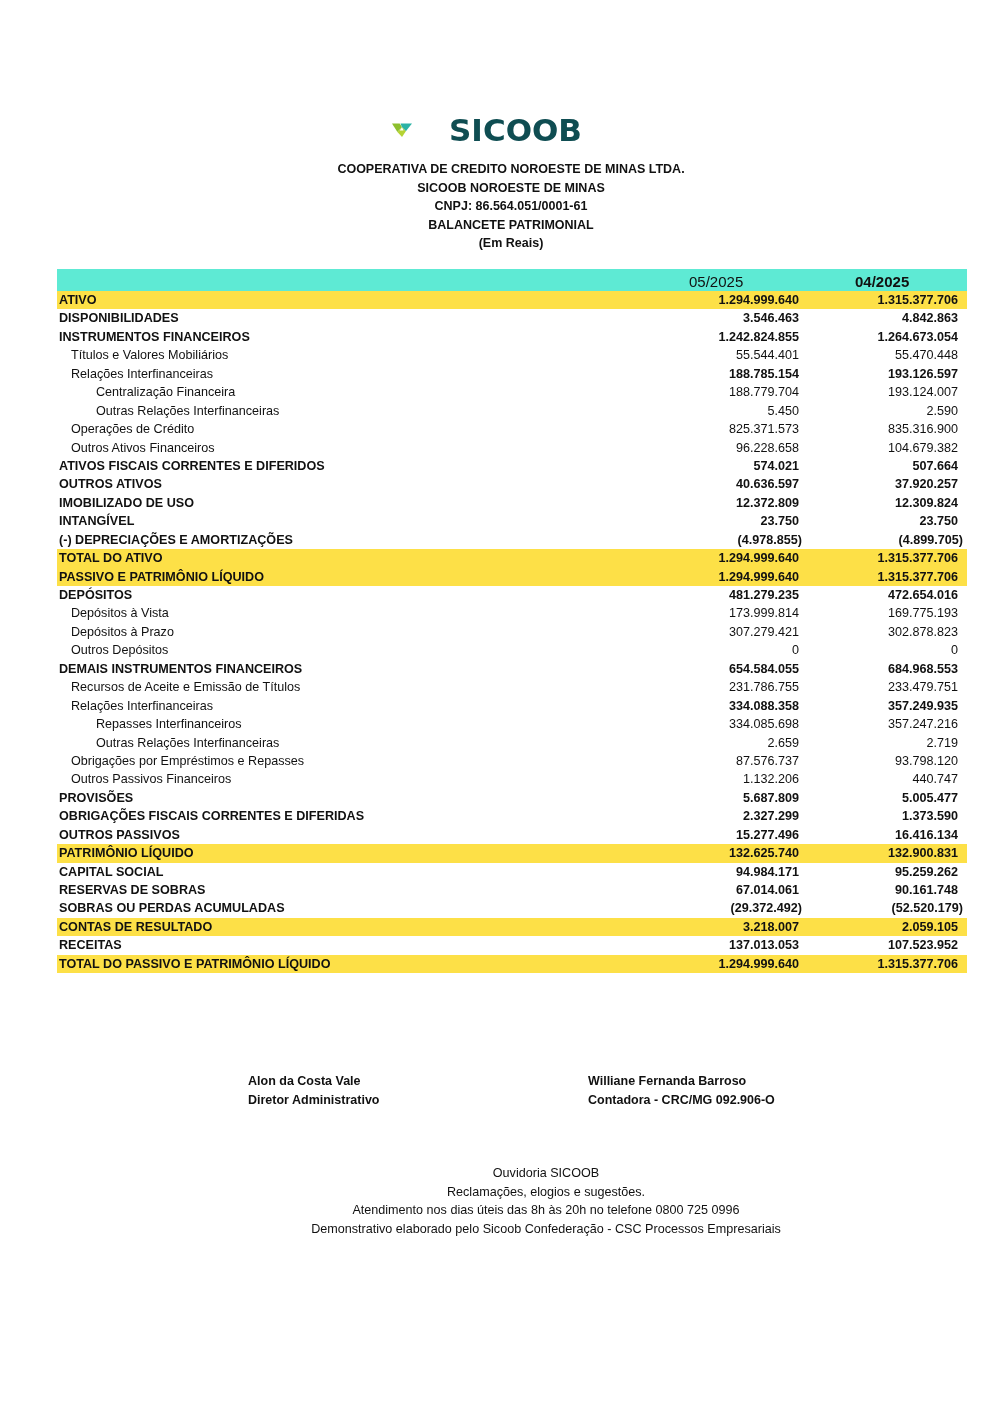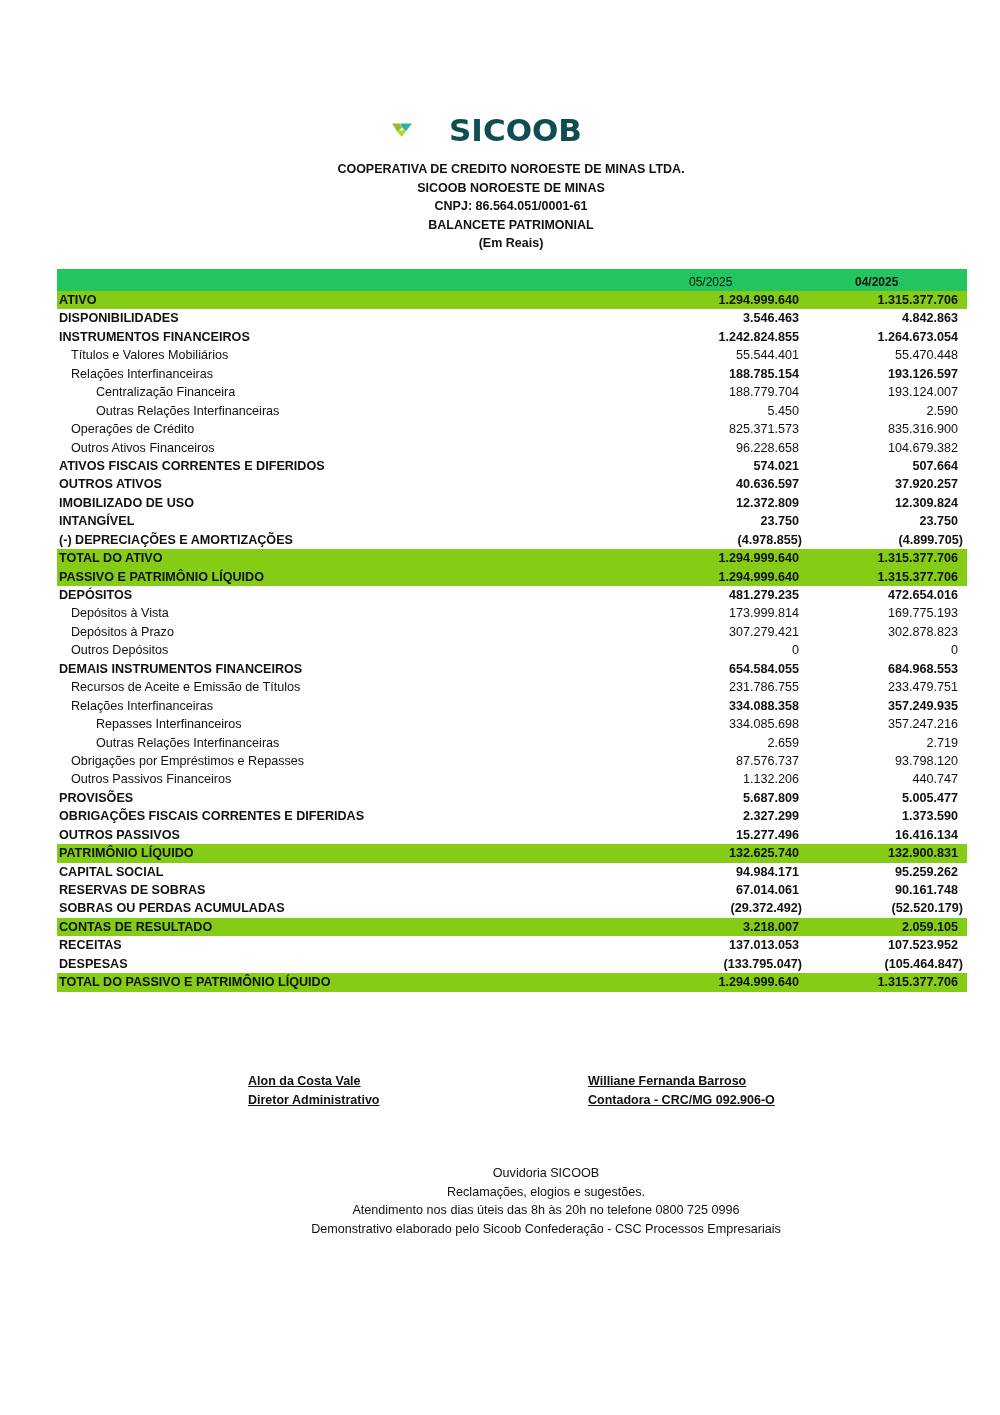--- a/index.html
+++ b/index.html
@@ -21,37 +21,37 @@
       position: absolute; top: 160px; left: 0; width: 1022px; text-align: center;
       font-weight: bold; font-size: 12.5px; line-height: 18.6px;
     }
     .table {
       position: absolute; left: 57px; top: 269px; width: 910px;
     }
     .row {
       position: relative; height: 18.45px; font-size: 12.6px; line-height: 18.45px;
       white-space: nowrap;
     }
-    .row.shaded { background: #84cc16; }
+    .row.shaded { background: #fde047; }
     .row.bold { font-weight: bold; }
     .row .label { position: absolute; left: 2px; }
     .row.l1 .label { left: 14px; }
     .row.l2 .label { left: 39px; }
     .row .v1 { position: absolute; right: 168px; text-align: right; }
     .row .v2 { position: absolute; right: 9px; text-align: left; }
     .row .v1.neg { right: 165px; }
     .row .v2.neg { right: 4px; }
     .head-row {
-      position: relative; height: 22px; background: #22c55e;
-      font-size: 12px; line-height: 26px;
+      position: relative; height: 22px; background: #5eead4;
+      font-size: 15px; line-height: 26px;
     }
     .head-row .h1 { position: absolute; left: 632px; }
     .head-row .h2 { position: absolute; left: 798px; font-weight: bold; }
     .sig {
-      position: absolute; top: 1072px; font-weight: bold; font-size: 12.5px; line-height: 18.5px; text-decoration: underline;
+      position: absolute; top: 1072px; font-weight: bold; font-size: 12.5px; line-height: 18.5px;
     }
     .footer {
       position: absolute; top: 1164px; left: 0; width: 1092px; text-align: center;
       font-size: 12.6px; line-height: 18.6px;
     }
     .footer div { width: 1092px; }
   </style>
 </head>
 <body>
 
@@ -252,25 +252,20 @@
       <div class="row shaded bold">
         <span class="label">CONTAS DE RESULTADO</span>
         <span class="v1">3.218.007</span>
         <span class="v2">2.059.105</span>
       </div>
       <div class="row bold">
         <span class="label">RECEITAS</span>
         <span class="v1">137.013.053</span>
         <span class="v2">107.523.952</span>
       </div>
-      <div class="row bold">
-        <span class="label">DESPESAS</span>
-        <span class="v1 neg">(133.795.047)</span>
-        <span class="v2 neg">(105.464.847)</span>
-      </div>
       <div class="row shaded bold">
         <span class="label">TOTAL DO PASSIVO E PATRIMÔNIO LÍQUIDO</span>
         <span class="v1">1.294.999.640</span>
         <span class="v2">1.315.377.706</span>
       </div>
     </div>
 </div>
 
 <div class="sig" style="left:248px;">
   <div>Alon da Costa Vale</div>

